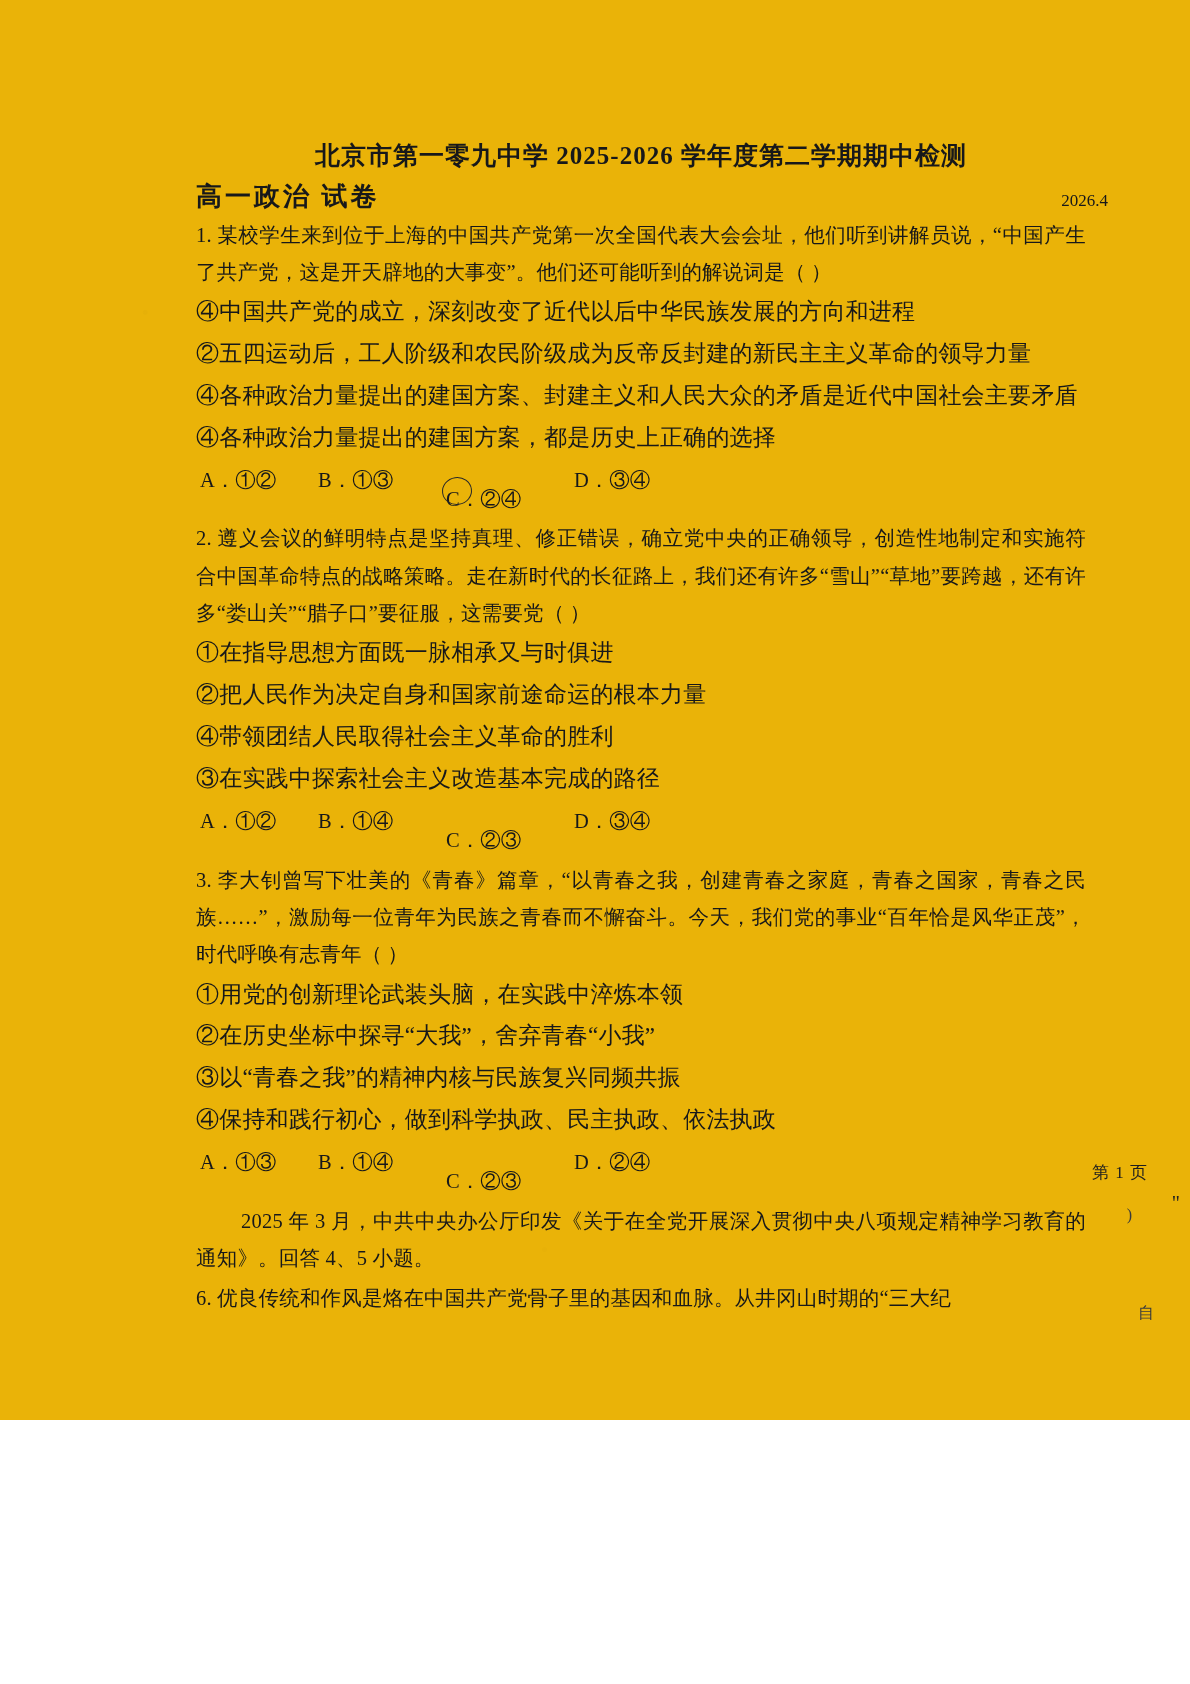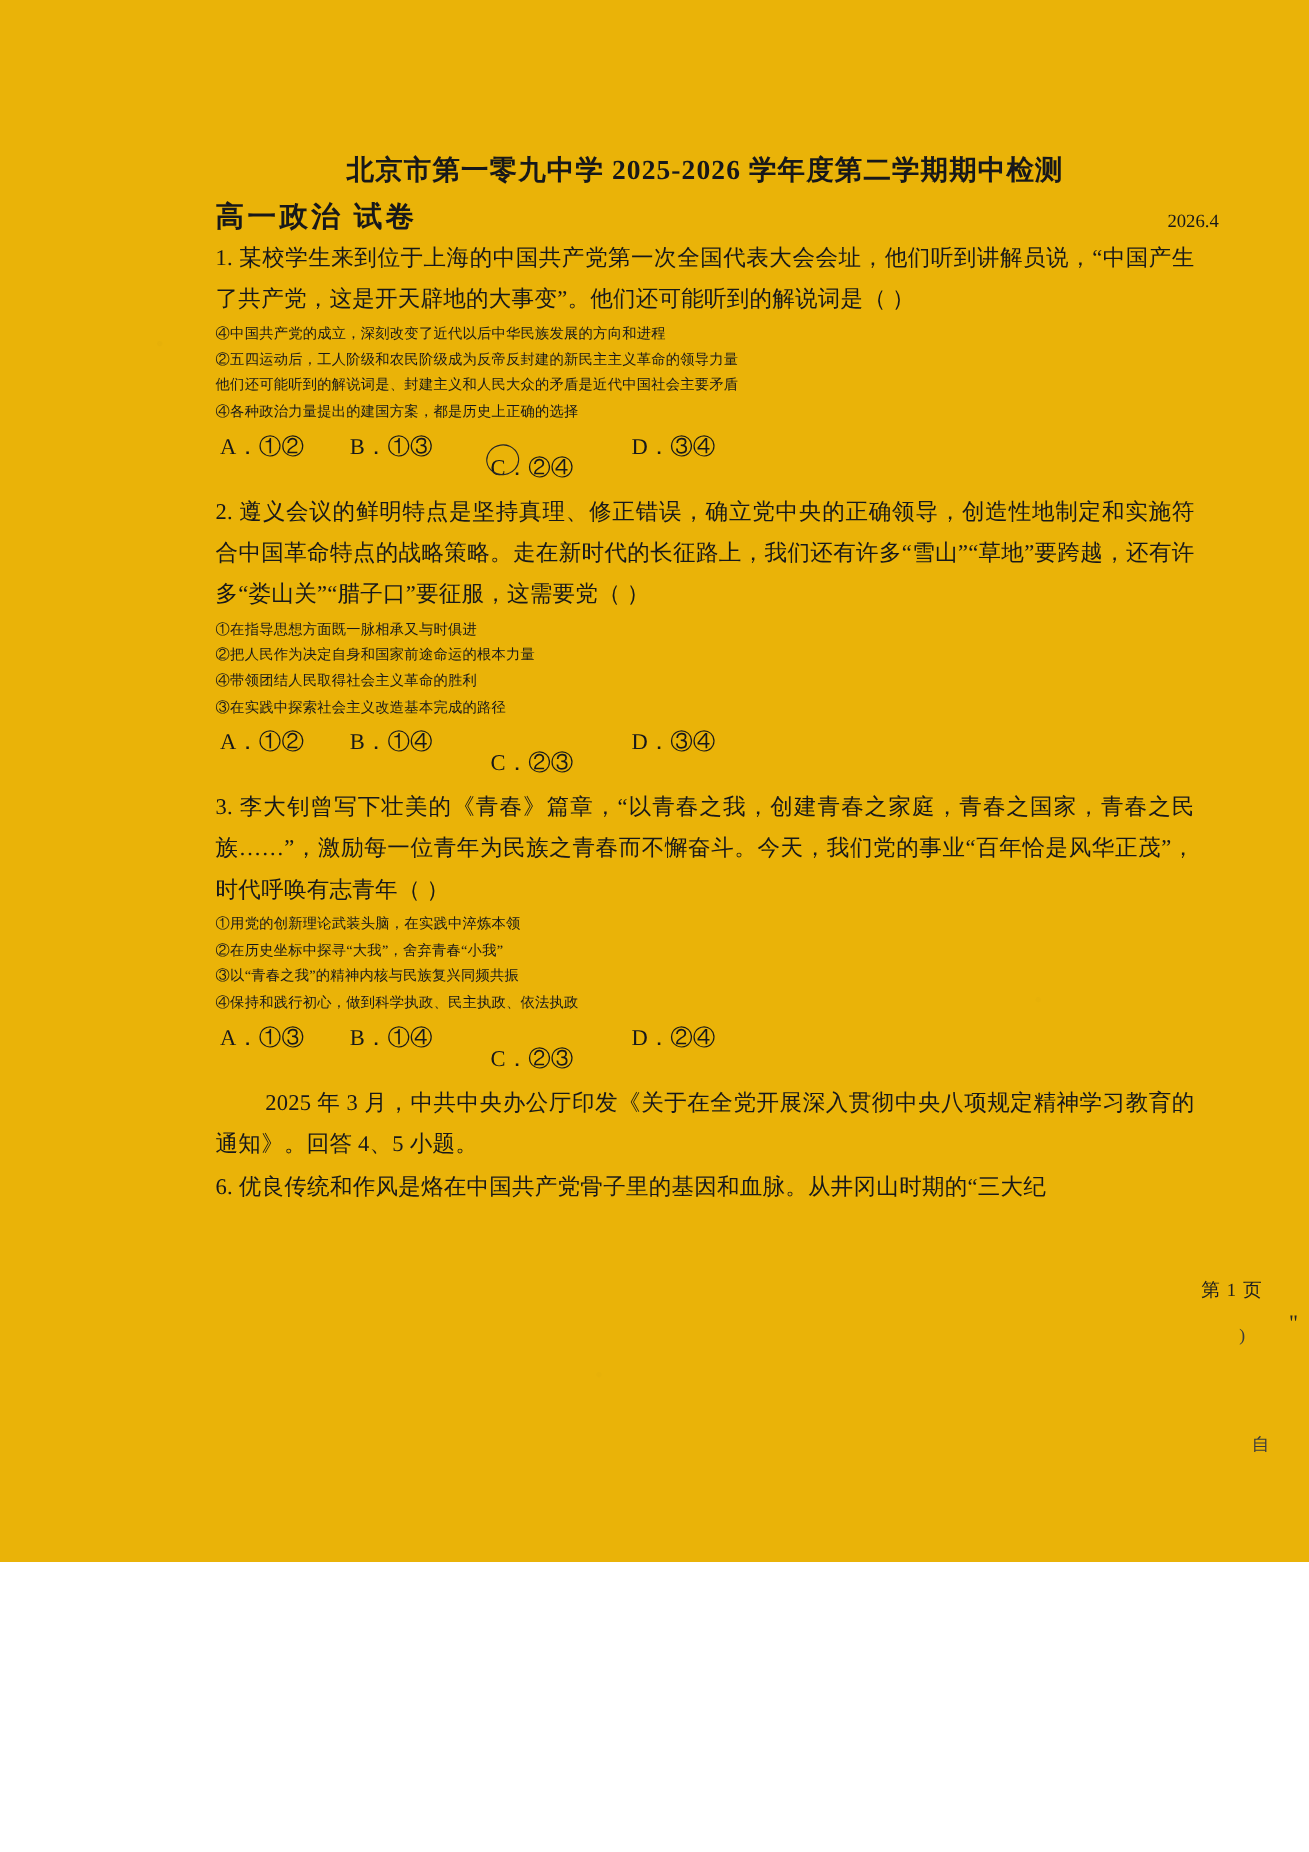--- a/index.html
+++ b/index.html
@@ -69,21 +69,21 @@
     font-size: 20.5px;
     line-height: 1.82;
     letter-spacing: 0.2px;
     margin-top: 2px;
     text-align: justify;
   }
   .para.indent {
     text-indent: 2.2em;
   }
   .opt-line {
-    font-size: 13px;
+    font-size: 23px;
     line-height: 1.82;
     letter-spacing: 0.2px;
   }
   .choices {
     font-size: 20.5px;
     line-height: 1.9;
     display: flex;
     gap: 0px;
     margin-top: 2px;
     font-family: Liberation Serif, serif;
@@ -161,21 +161,21 @@
 
     <div class="title-line2-wrap">
       <span class="title-line2">高一政治 试卷</span>
       <span class="doc-date">2026.4</span>
     </div>
 
 
     <div class="para">1. 某校学生来到位于上海的中国共产党第一次全国代表大会会址，他们听到讲解员说，“中国产生了共产党，这是开天辟地的大事变”。他们还可能听到的解说词是（   ）</div>
     <div class="opt-line">④中国共产党的成立，深刻改变了近代以后中华民族发展的方向和进程</div>
     <div class="opt-line">②五四运动后，工人阶级和农民阶级成为反帝反封建的新民主主义革命的领导力量</div>
-    <div class="opt-line">他们还可能听到的解说词是、封建主义和人民大众的矛盾是近代中国社会主要矛盾</div>
+    <div class="opt-line">④各种政治力量提出的建国方案、封建主义和人民大众的矛盾是近代中国社会主要矛盾</div>
     <div class="opt-line">④各种政治力量提出的建国方案，都是历史上正确的选择</div>
     <div class="choices">
       <span class="ch c1">A．①②</span>
       <span class="ch c2">B．①③</span>
       <span class="ch c3 marked">C．②④</span>
       <span class="ch c4">D．③④</span>
     </div>
 
     <div class="para">2. 遵义会议的鲜明特点是坚持真理、修正错误，确立党中央的正确领导，创造性地制定和实施符合中国革命特点的战略策略。走在新时代的长征路上，我们还有许多“雪山”“草地”要跨越，还有许多“娄山关”“腊子口”要征服，这需要党（    ）</div>
     <div class="opt-line">①在指导思想方面既一脉相承又与时俱进</div>

